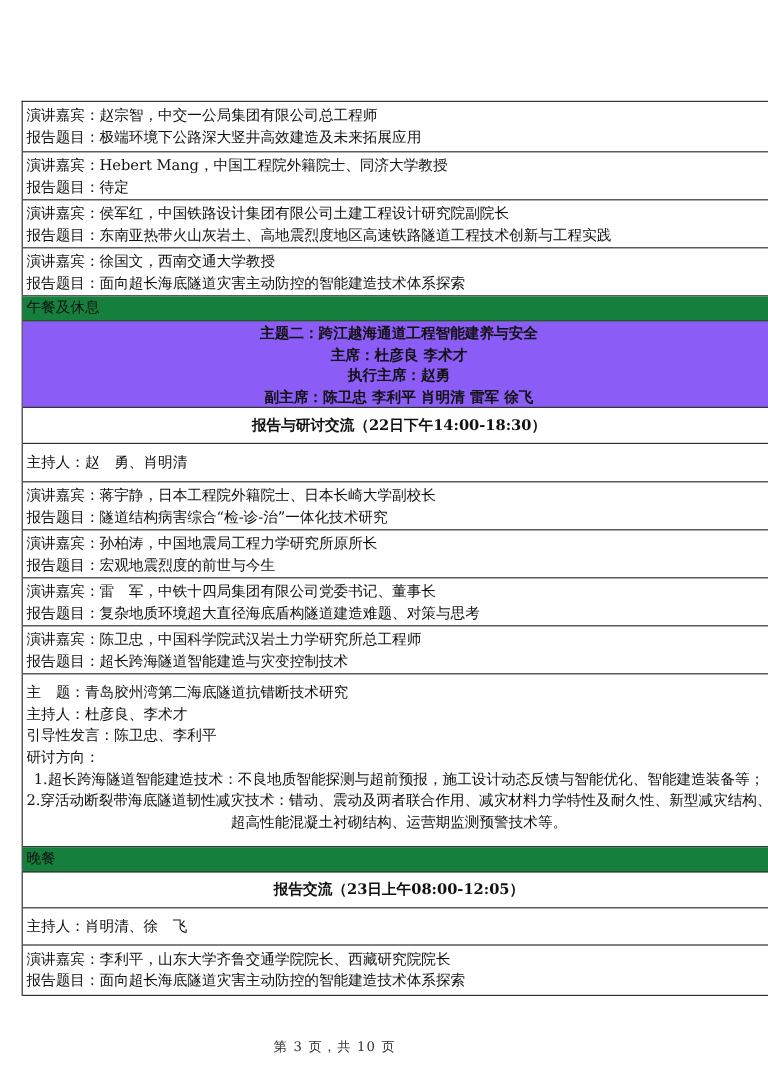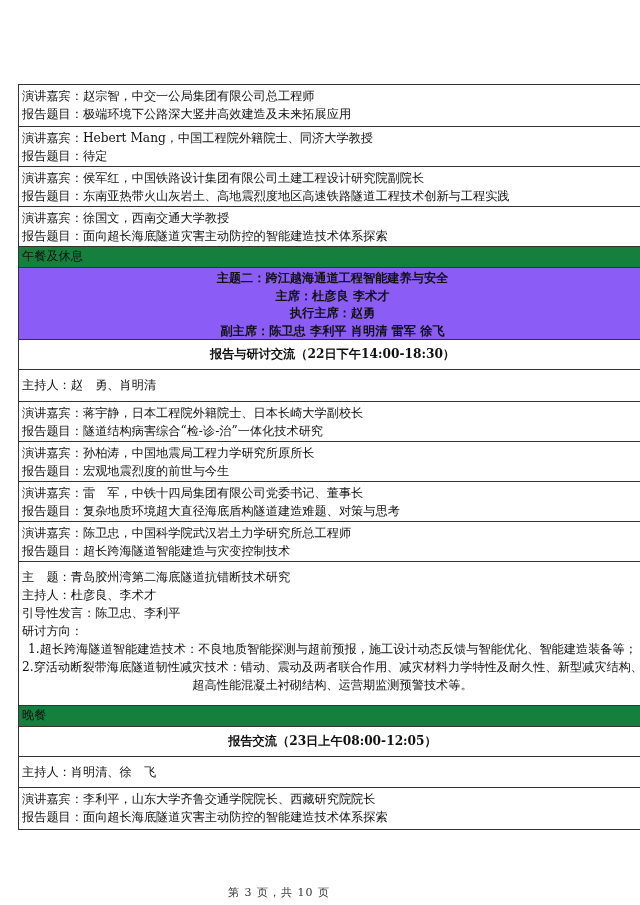--- a/index.html
+++ b/index.html
@@ -10,21 +10,21 @@
   .row { border-bottom:1.5px solid #333; box-sizing:border-box;
          padding:2px 3px; font-size:12.2px; line-height:18px; }
   .row .line { display:block; white-space:nowrap; }
   .row.gray { background:#15803d; line-height:16px; padding:1px 3px; }
   .row.theme { background:#8b5cf6; text-align:center; font-weight:bold;
                padding:2px 3px; line-height:17.5px; }
   .row.session { text-align:center; font-weight:bold; padding:5px 3px 5px 3px; line-height:18px; }
   .row.host { padding:6px 3px 6px 3px; }
   .row.topic .line.wrap { white-space:normal;text-align:center; }
   .footer { position:absolute; top:865px; left:0; width:558px; text-align:center;
-            font-size:11px; color:#333; letter-spacing:1px;margin-top:20px; }
+            font-size:11px; color:#333; letter-spacing:1px; }
 </style>
 </head>
 <body>
 
 <div class="table">
 
   <div class="row" style="height:42px">
     <span class="line">演讲嘉宾：赵宗智，中交一公局集团有限公司总工程师</span>
     <span class="line">报告题目：极端环境下公路深大竖井高效建造及未来拓展应用</span>
   </div>

